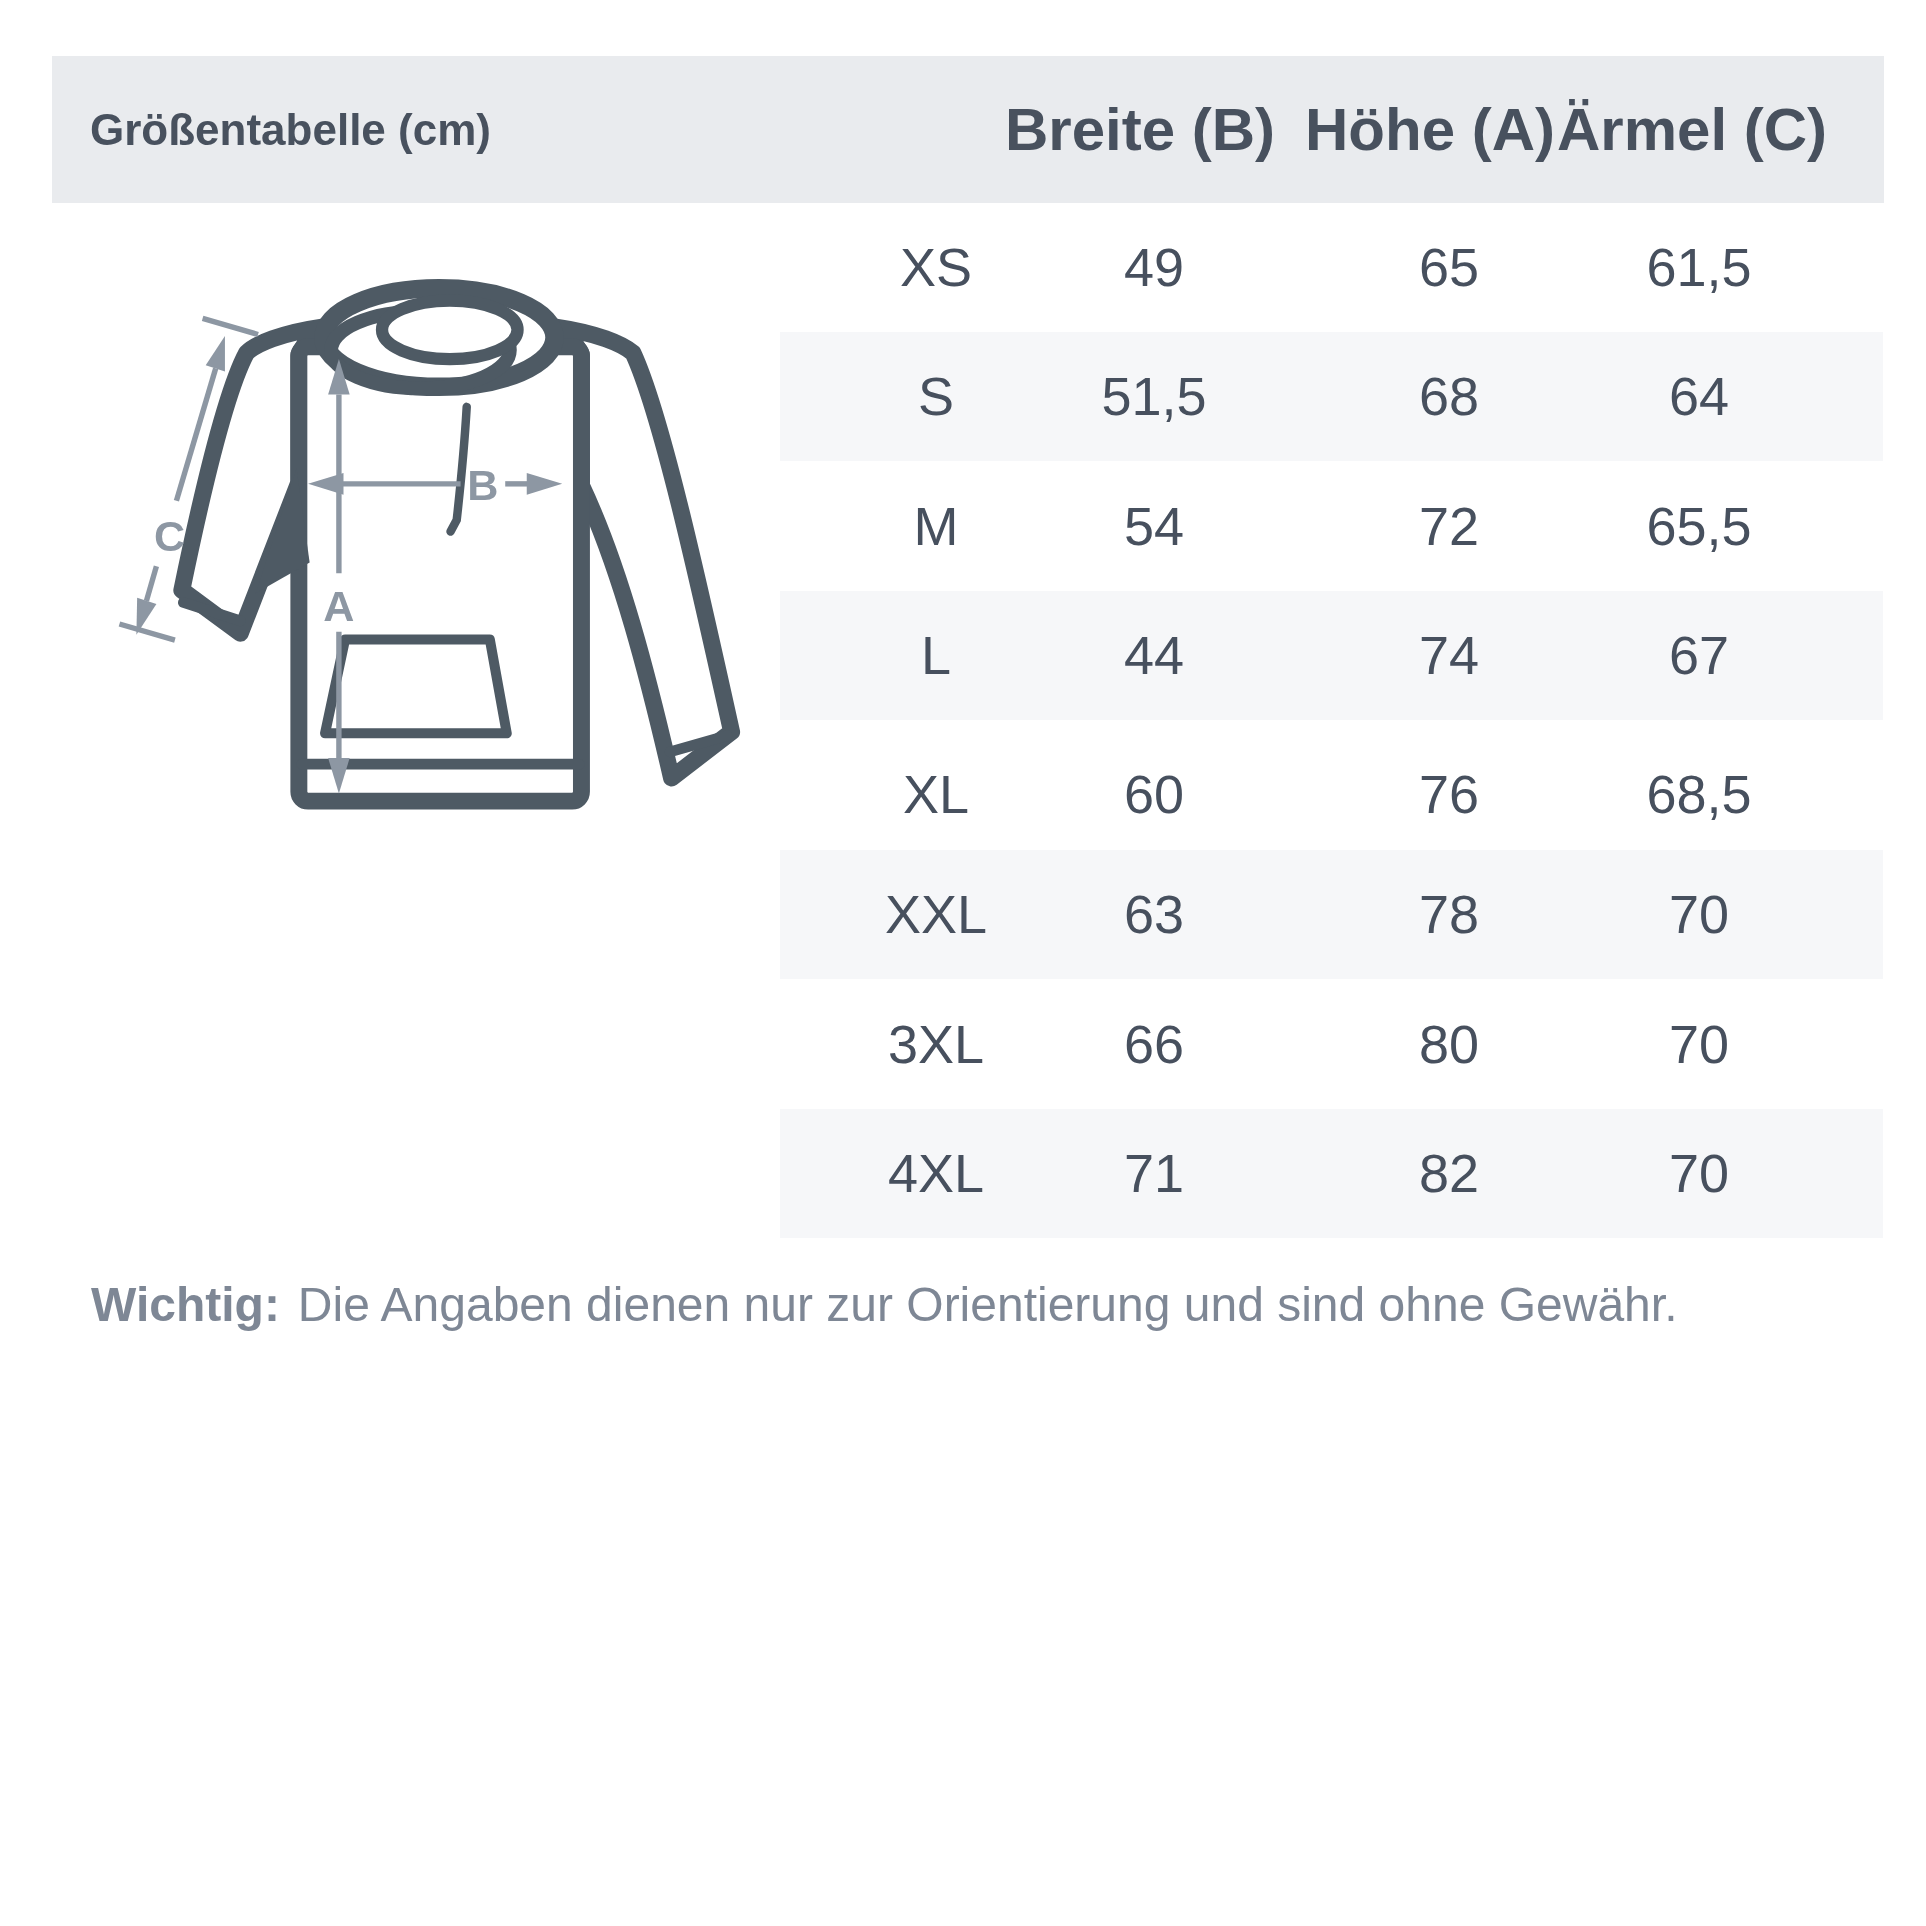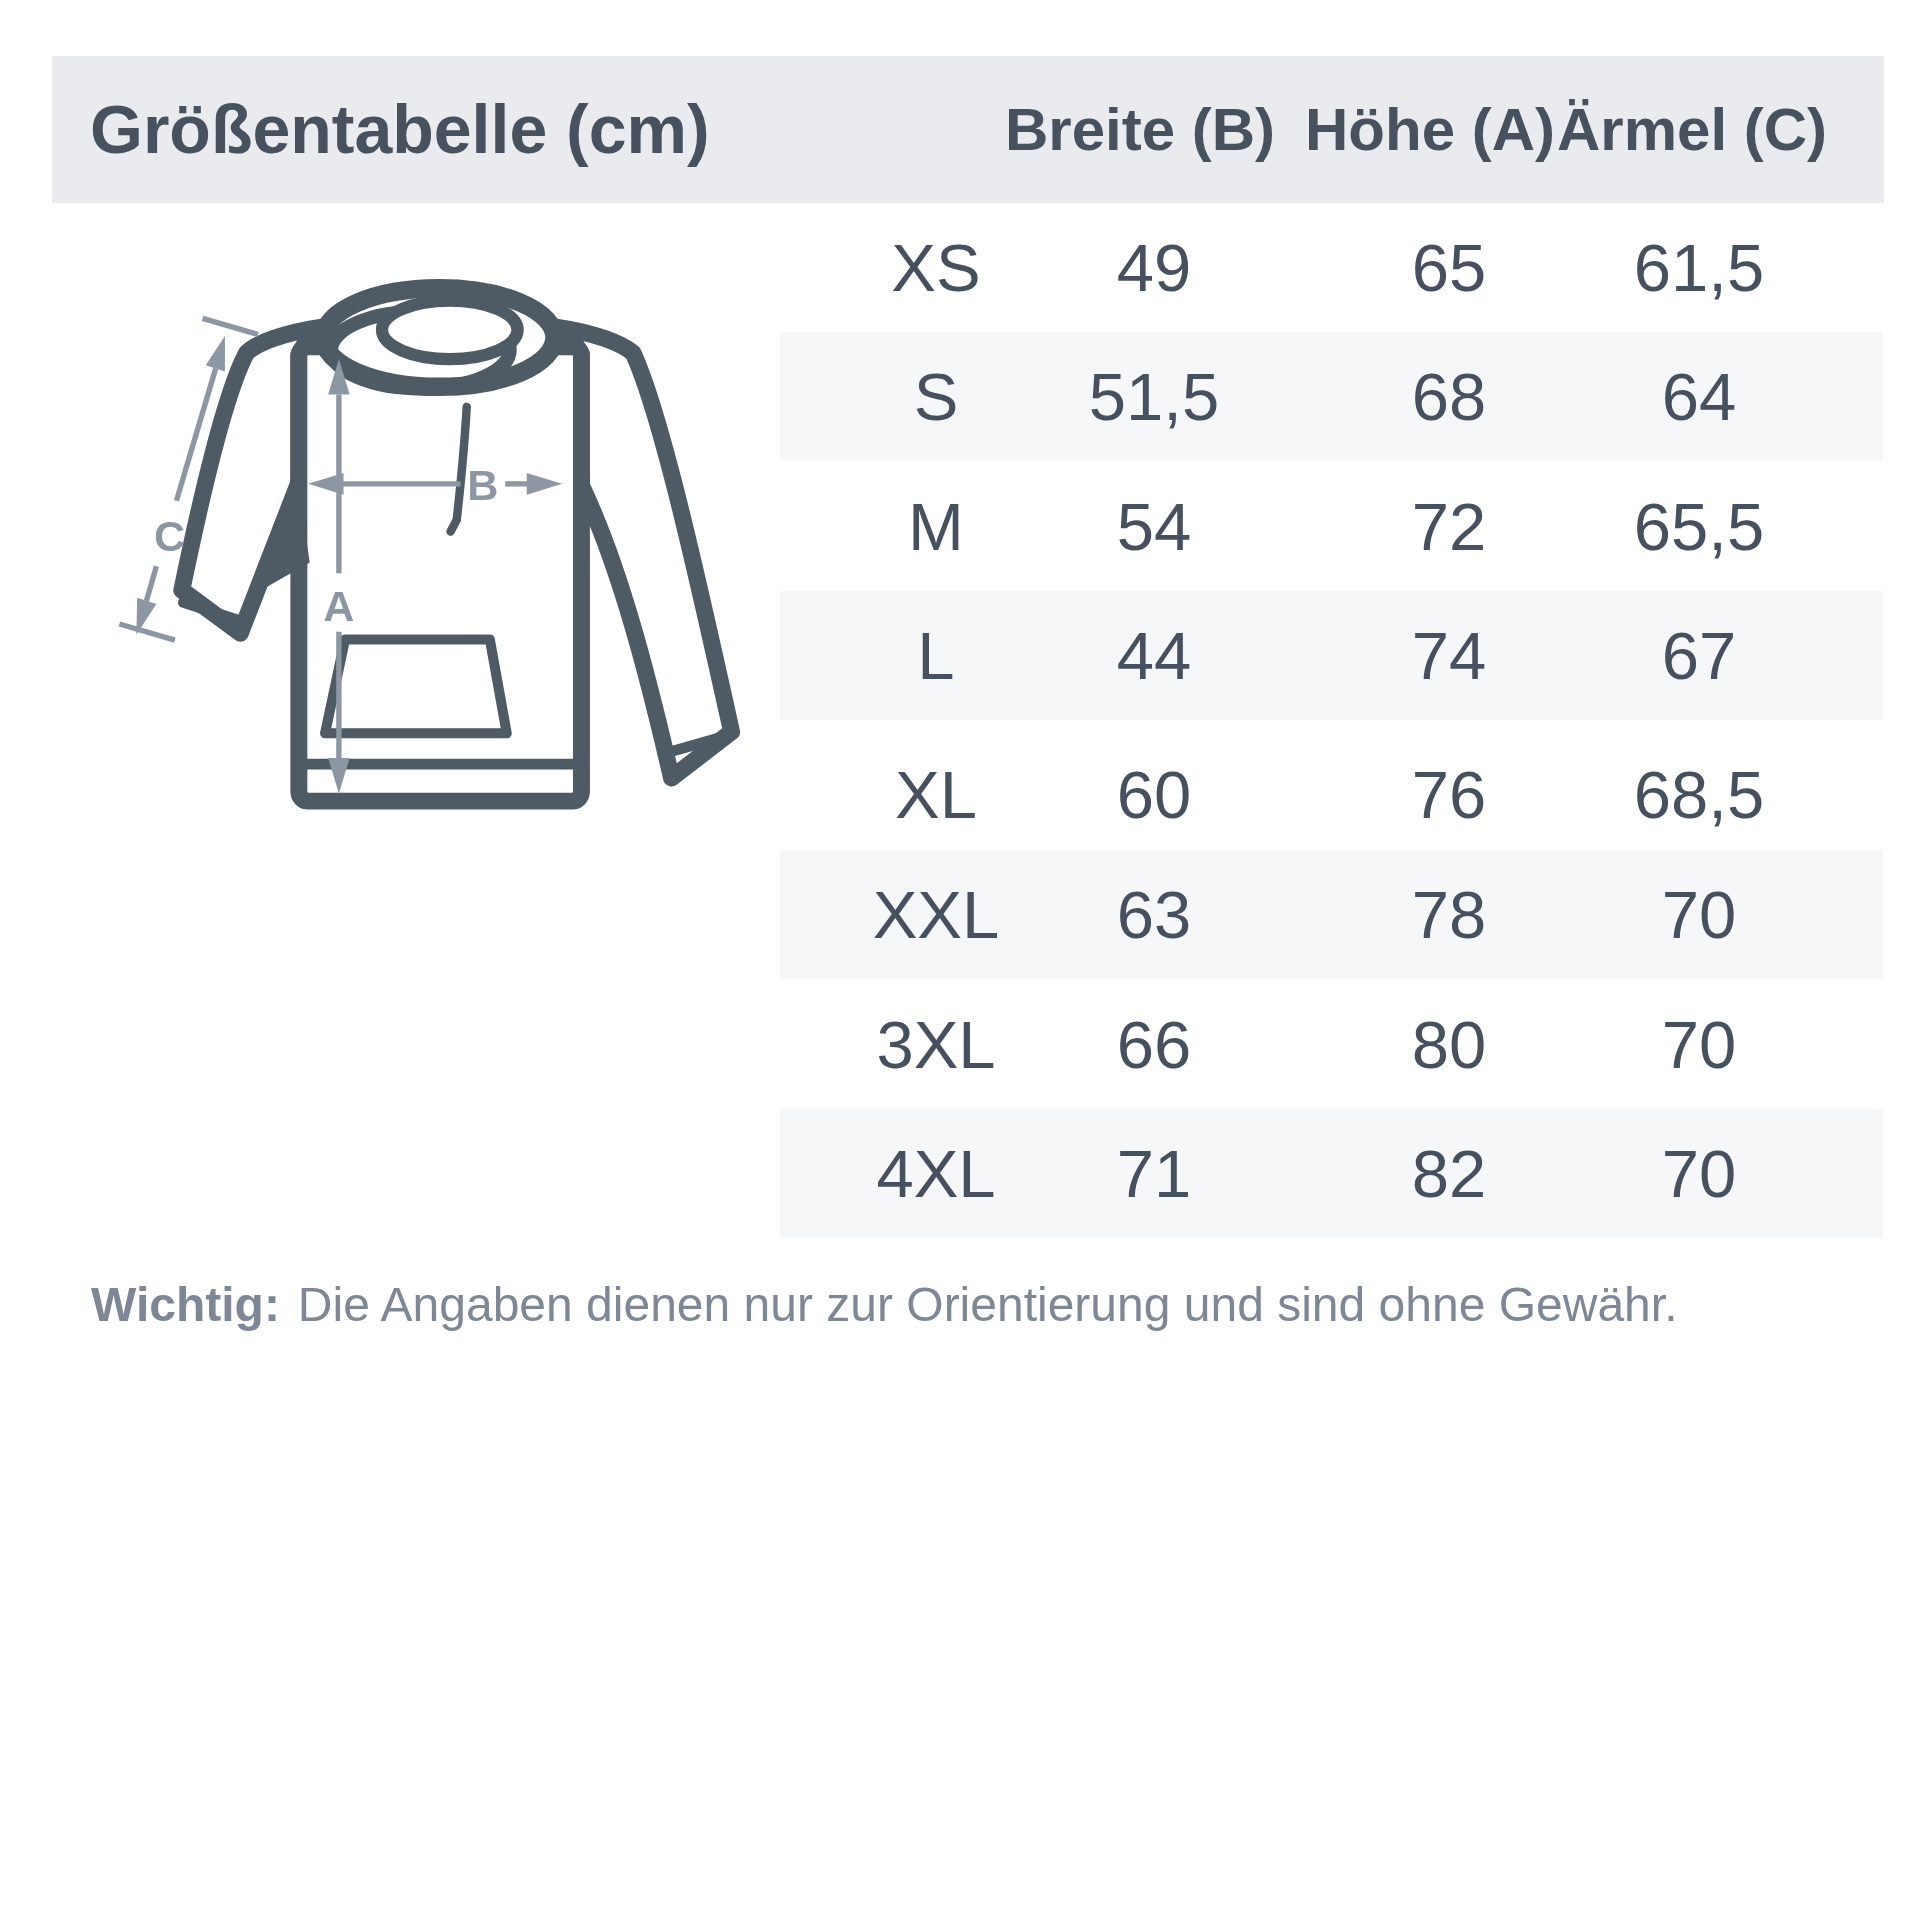--- a/index.html
+++ b/index.html
@@ -5,34 +5,34 @@
   html,body{margin:0;padding:0;background:#ffffff;}
   .page{
     position:relative;width:1926px;height:1926px;background:#ffffff;overflow:hidden;
     font-family:"Liberation Sans",sans-serif;color:#48515e;
   }
   .header-bar{
     position:absolute;left:52px;top:56px;width:1832px;height:147px;background:#e9ebee;
   }
   .page-title{
     position:absolute;left:90px;top:56px;height:147px;line-height:147px;
-    font-size:68px;font-weight:bold;color:#48515e;white-space:nowrap;
+    font-size:44px;font-weight:bold;color:#48515e;white-space:nowrap;
   }
   .col-h{
     position:absolute;top:56px;height:147px;line-height:147px;transform:translateX(-50%);
     font-size:60px;font-weight:bold;color:#48515e;white-space:nowrap;
   }
   .col-h.c1{left:1140px;} .col-h.c2{left:1430px;} .col-h.c3{left:1692px;}
 
   .size-table{position:absolute;left:780px;top:203px;width:1103px;height:1036px;}
   .t-row{position:absolute;left:0;width:1103px;height:129px;line-height:129px;}
   .t-row.stripe{background:#f6f7f9;}
   .t-row span{
     position:absolute;top:0;height:129px;line-height:129px;transform:translateX(-50%);
-    font-size:67px;color:#47505e;white-space:nowrap;
+    font-size:54px;color:#47505e;white-space:nowrap;
   }
   .t-row .cell-size{left:156px;}
   .t-row .cell-b{left:374px;}
   .t-row .cell-h{left:669px;}
   .t-row .cell-c{left:919px;}
 
   .diagram{position:absolute;left:54px;top:162px;width:693px;height:693px;}
 
   .note{
     position:absolute;left:91px;top:1268px;width:1772px;

